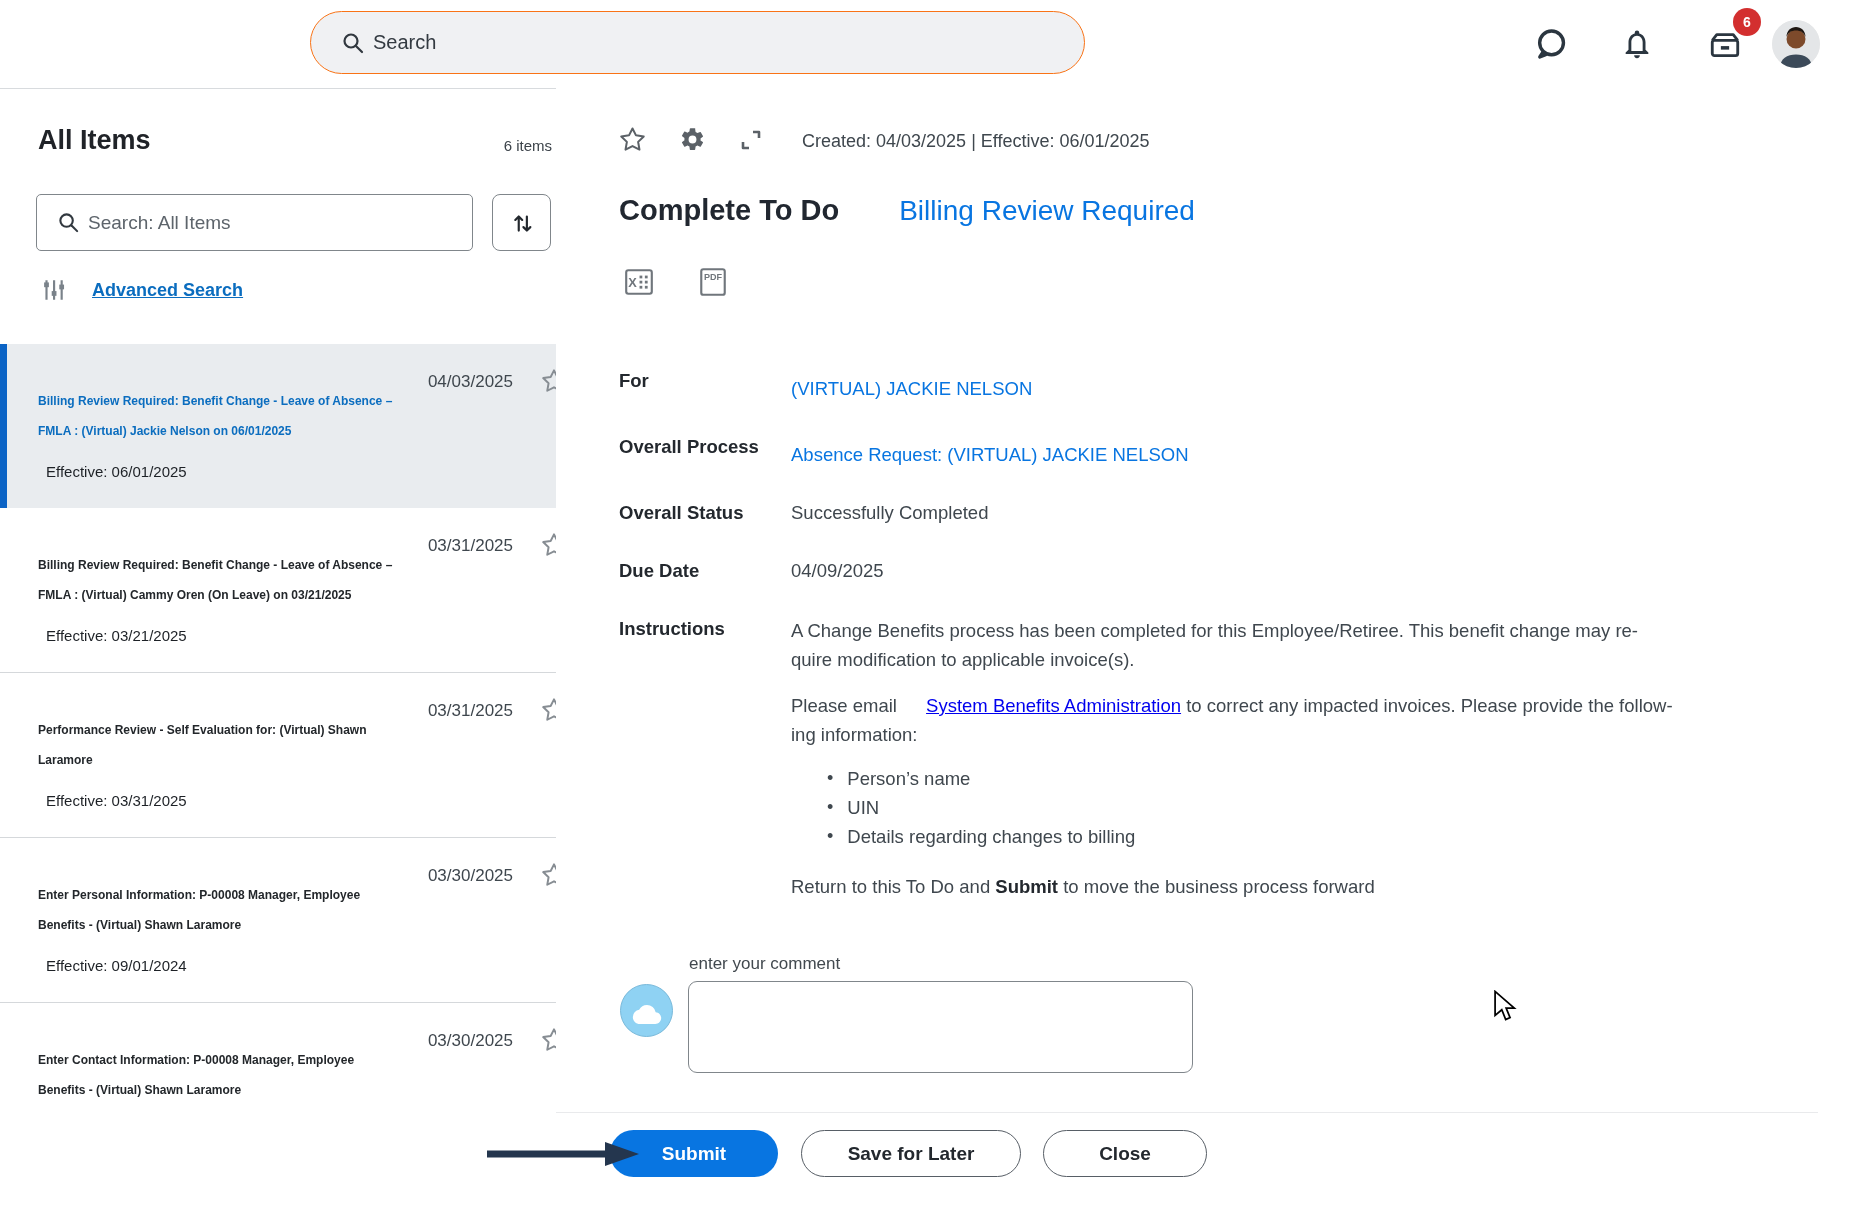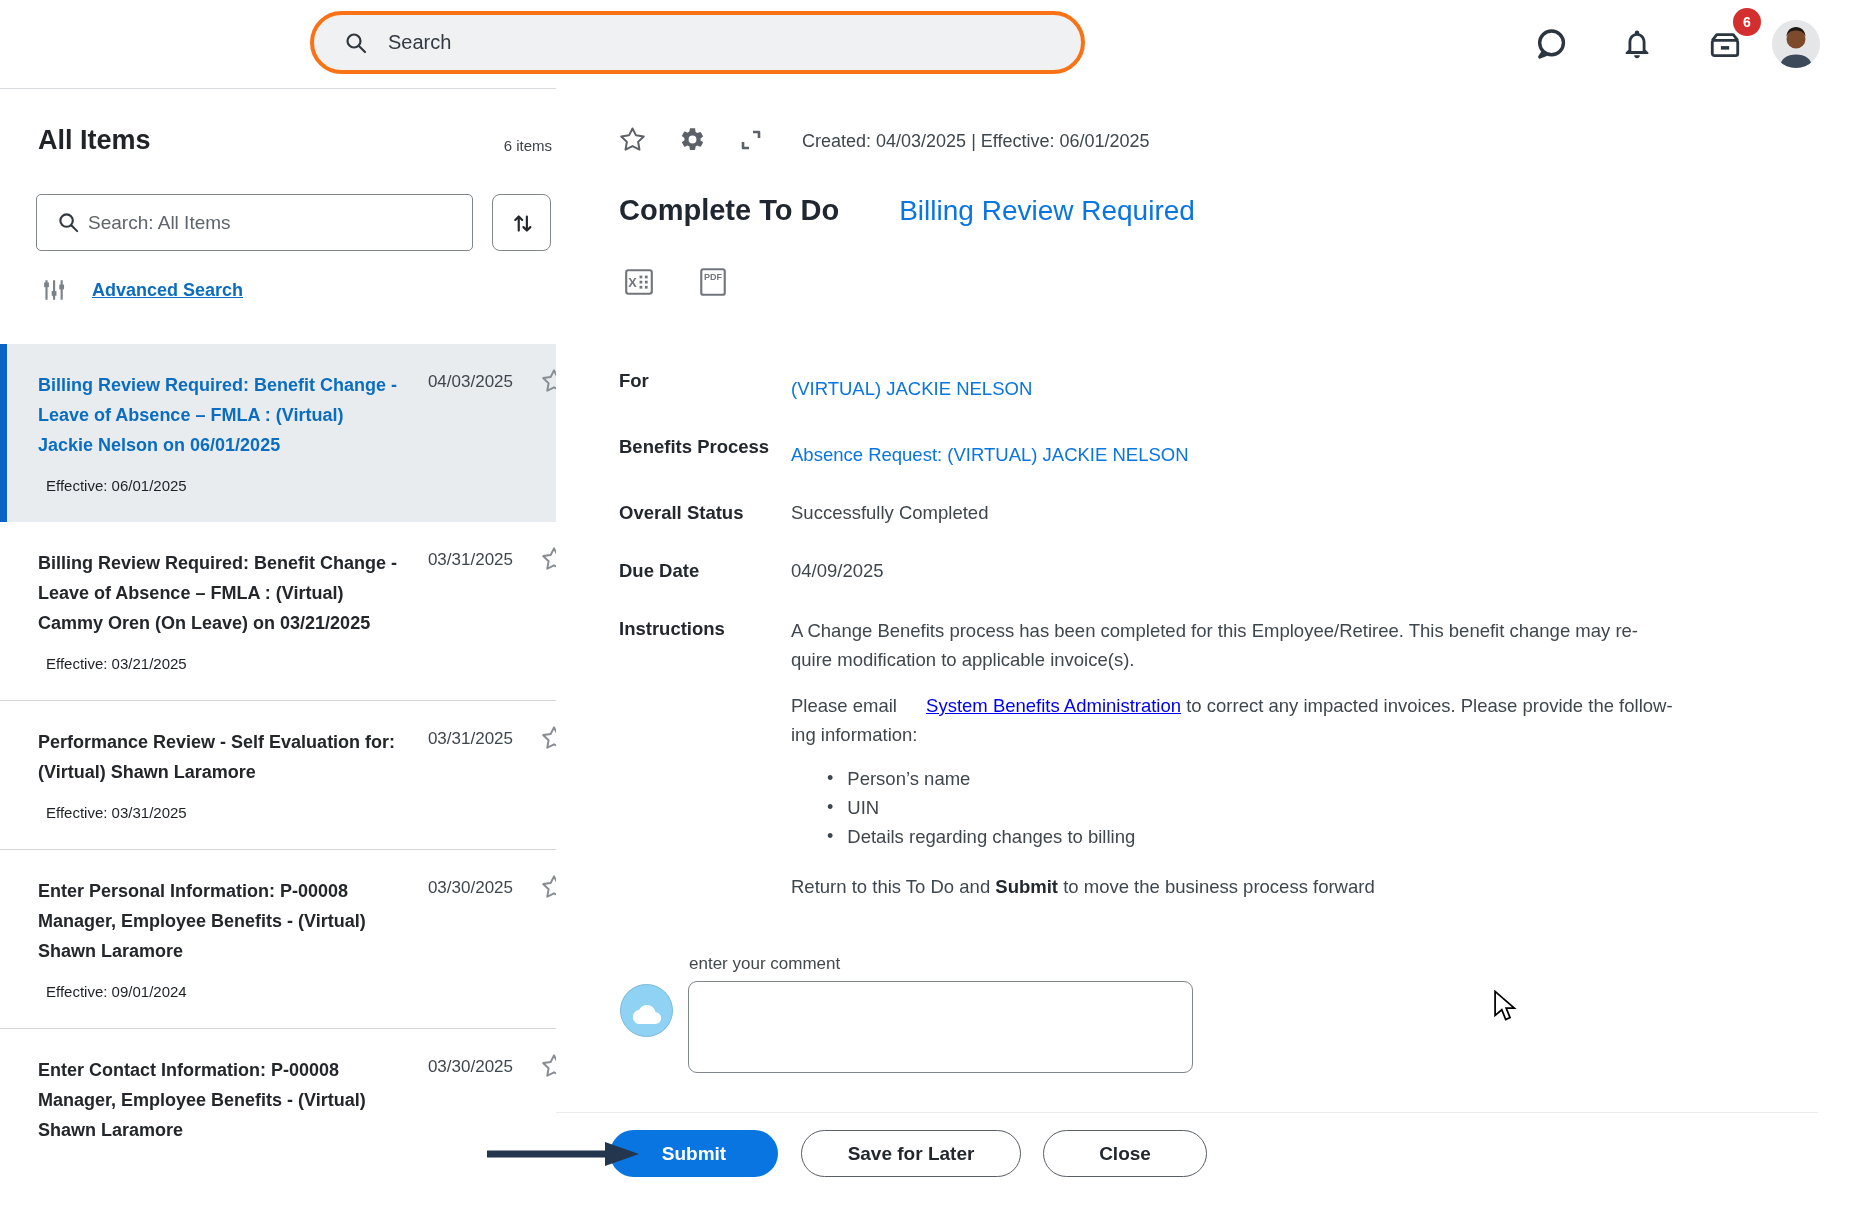--- a/index.html
+++ b/index.html
@@ -3,22 +3,22 @@
 <meta charset="utf-8">
 <style>
   * { margin:0; padding:0; box-sizing:border-box; }
   html,body { width:1853px; height:1205px; overflow:hidden; background:#ffffff;
               font-family:"Liberation Sans", sans-serif; color:#23282e; }
   .page { position:relative; width:1853px; height:1205px; }
 
   
   .topbar { position:absolute; left:0; top:0; width:1853px; height:88px; background:#fff; }
   .global-search { position:absolute; left:310px; top:11px; width:775px; height:63px;
-      background:#f0f1f3; border:4px solid #f97316; border-radius:32px;
-      display:flex; align-items:center; padding-left:30px; gap:20px; }
+      background:#f0f1f3; border:1px solid #f97316; border-radius:32px;
+      display:flex; align-items:center; padding-left:30px; gap:8px; }
   .global-search input { border:none; background:transparent; outline:none;
       font-size:20px; color:#333a41; font-family:inherit; width:600px; }
   .global-search input::placeholder { color:#333a41; }
   .tool-ic { position:absolute; color:#2b3640; }
   .badge { position:absolute; left:1733px; top:8px; width:28px; height:28px; border-radius:50%;
       background:#d32f2f; color:#fff; font-size:14px; font-weight:bold;
       display:flex; align-items:center; justify-content:center; }
   .avatar { position:absolute; left:1772px; top:20px; width:48px; height:48px; border-radius:50%;
       overflow:hidden; background:#e9e9e9; }
 
@@ -36,21 +36,21 @@
   .sb-sort { position:absolute; left:492px; top:105px; width:59px; height:57px;
       border:1px solid #80868b; border-radius:8px; background:#fff; color:#23282e;
       display:flex; align-items:center; justify-content:center; cursor:pointer; }
   .sb-adv { position:absolute; left:40px; top:188px; display:flex; align-items:center; gap:26px; }
   .sb-adv a { font-size:18px; font-weight:bold; color:#0b6dbf; text-decoration:underline; }
   .sb-list { position:absolute; left:0; top:255px; width:589px; }
   .sb-item { position:relative; padding:26px 0 24px 38px; background:#fff; cursor:pointer; }
   .sb-item.divided { border-top:1px solid #d5d8db; }
   .sb-item.selected { background:#e9ecef; }
   .sb-item.selected .selbar { position:absolute; left:0; top:0; bottom:0; width:7px; background:#0b63c5; }
-  .sb-item-title { width:362px; font-size:18px; font-weight:bold; line-height:30px; color:#23272b; }
+  .sb-item-title { width:362px; font-size:12px; font-weight:bold; line-height:30px; color:#23272b;margin-top:16px; }
   .sb-item.selected .sb-item-title { color:#0b6dbf; }
   .sb-item-date { position:absolute; top:28px; right:76px; font-size:17px; color:#3f474e; }
   .sb-item-star { position:absolute; top:24px; right:22px; color:#878d93; }
   .sb-item-eff { margin-top:14px; font-size:15px; color:#1d2126; line-height:24px;margin-left:8px; }
 
   
   .main { position:absolute; left:556px; top:88px; width:1384px; height:1117px; background:#fff; }
   .m-toolbar { position:absolute; left:63px; top:38px; display:flex; align-items:center; }
   .m-toolbar .ic { color:#5b6167; margin-right:33px; cursor:pointer; }
   .m-meta { position:absolute; left:246px; top:43px; font-size:18px; color:#3f474e; }
@@ -286,21 +286,21 @@
           <use href="#i-pdf"></use>
         </svg>
     </div>
 
     <div class="fields">
       <div class="frow">
         <div class="flabel">For</div>
         <div class="fvalue link">(VIRTUAL) JACKIE NELSON</div>
       </div>
       <div class="frow">
-        <div class="flabel">Benefits Process</div>
+        <div class="flabel">Overall Process</div>
         <div class="fvalue link">Absence Request: (VIRTUAL) JACKIE NELSON</div>
       </div>
       <div class="frow">
         <div class="flabel">Overall Status</div>
         <div class="fvalue">Successfully Completed</div>
       </div>
       <div class="frow">
         <div class="flabel">Due Date</div>
         <div class="fvalue">04/09/2025</div>
       </div>

